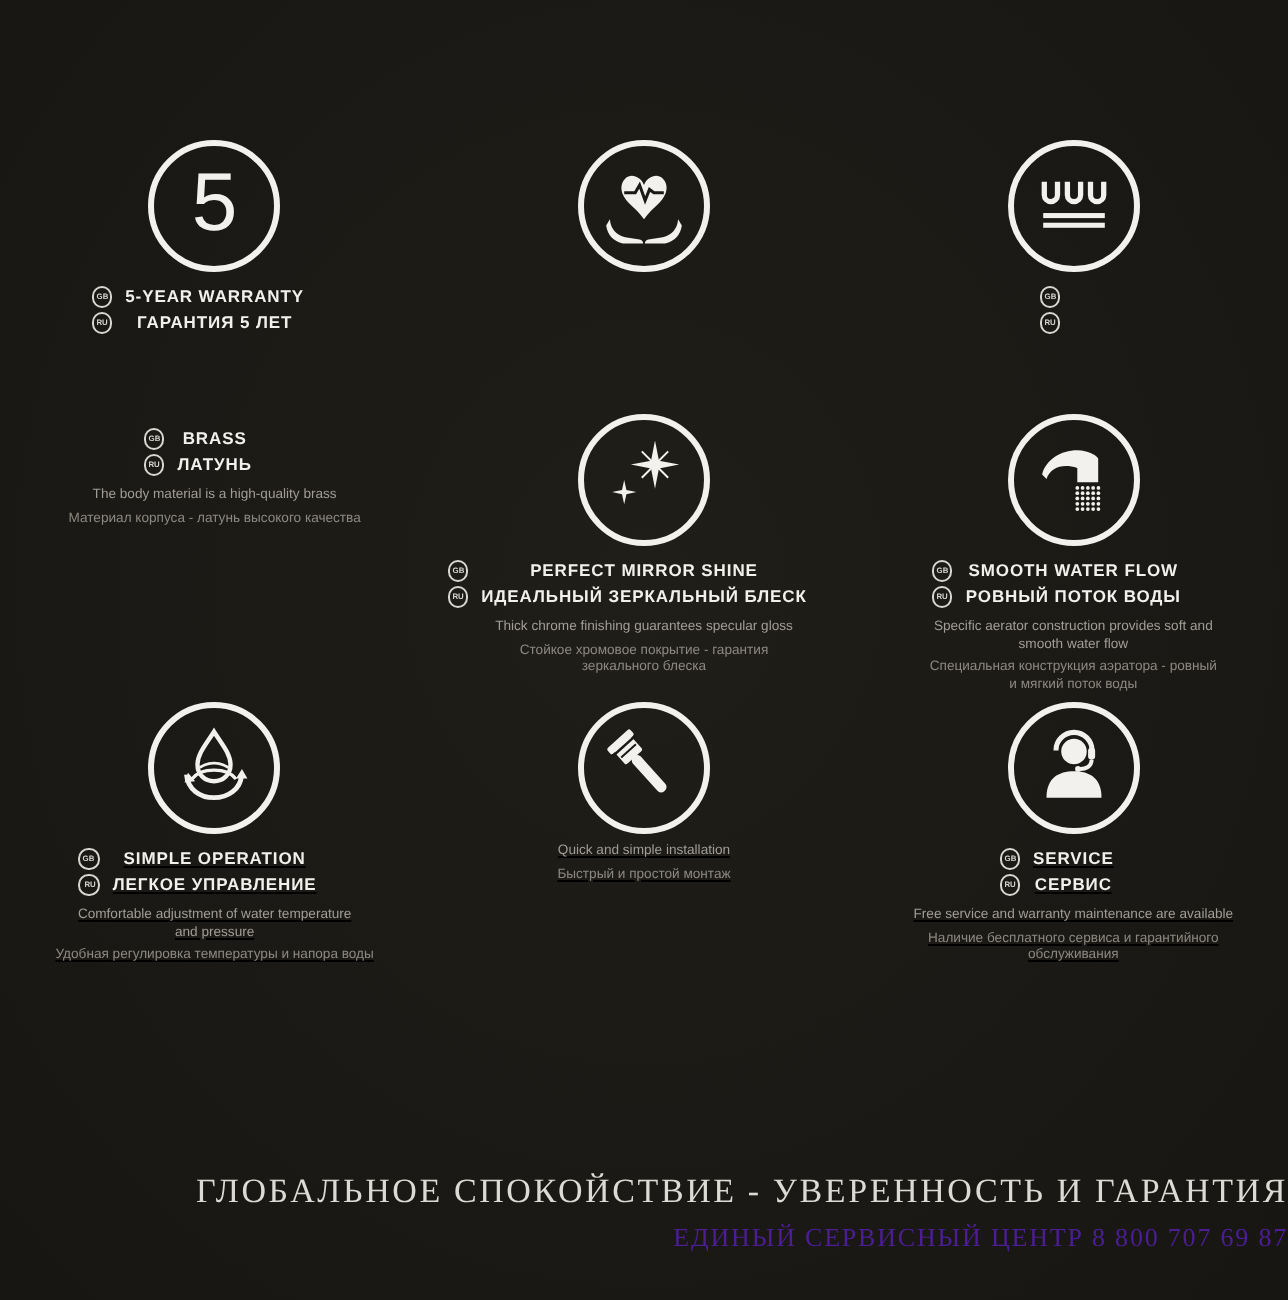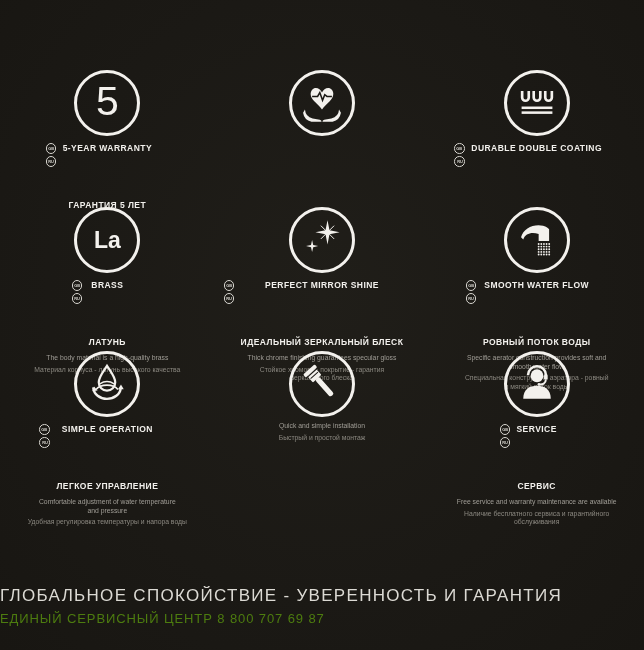--- a/index.html
+++ b/index.html
@@ -6,55 +6,55 @@
   body{
     width:644px;height:650px;overflow:hidden;
     background:radial-gradient(ellipse at 50% 45%, #201e19 0%, #1b1915 60%, #181612 100%);
     font-family:"Liberation Sans", sans-serif;
     -webkit-font-smoothing:antialiased;
   }
   .page{width:644px;height:650px;position:relative;padding-top:70px;box-sizing:border-box;}
   .row{display:grid;grid-template-columns:1fr 1fr 1fr;}
   .row-1{height:137px;}
   .row-2{height:144px;}
-  .row-3{height:160px;}
+  .row-3{height:160px;text-decoration:underline;}
   .feature{display:flex;flex-direction:column;align-items:center;}
   .ring{
     width:66px;height:66px;box-sizing:border-box;border:3px solid #f3f1ed;border-radius:50%;
     display:flex;align-items:center;justify-content:center;flex:0 0 auto;
   }
   .glyph{color:#f3f1ed;line-height:1;}
   .glyph-5{font-size:41px;font-weight:400;margin-top:-3px;}
   .glyph-la{font-size:23px;font-weight:700;}
   .icon-svg{display:block;}
   .label-row{display:flex;justify-content:center;margin-top:6px;}
-  .titles{position:relative;display:flex;flex-direction:column;align-items:center;gap:44px;}
+  .titles{position:relative;display:flex;flex-direction:column;align-items:center;}
   .title{
     color:#f2f0ec;font-size:8.5px;font-weight:700;letter-spacing:.45px;
     line-height:13px;white-space:nowrap;text-transform:uppercase;
   }
   .badges{position:absolute;left:-17px;top:1px;display:flex;flex-direction:column;gap:2.5px;}
   .badge{
     width:10.5px;height:10.5px;border:1px solid #d8d6d0;border-radius:50%;box-sizing:border-box;
     display:flex;align-items:center;justify-content:center;overflow:hidden;
   }
   .badge .bt{
     display:block;font-size:7px;font-weight:700;color:#d8d6d0;font-style:normal;
     transform:scale(.56);letter-spacing:0;line-height:1;
   }
   .desc{margin-top:5px;text-align:center;}
   .desc p{margin:0;white-space:pre-line;}
   .desc .d-en{color:#a09d96;font-size:6.8px;line-height:8.6px;}
   .desc .d-ru{color:#8b8880;font-size:6.8px;line-height:8.6px;margin-top:3px;}
-  .footer{margin-top:75px;text-align:left;}
+  .footer{margin-top:75px;text-align:right;font-family:Liberation Serif, serif;}
   .footer .headline{
     color:#dcdad4;font-size:17px;font-weight:400;letter-spacing:1.3px;line-height:20px;
   }
   .footer .subline{
-    color:#4d7c0f;font-size:13px;font-weight:400;letter-spacing:.9px;line-height:16px;margin-top:5px;
+    color:#4c1d95;font-size:13px;font-weight:400;letter-spacing:.9px;line-height:16px;margin-top:5px;
   }
   svg .fill{fill:#f3f1ed;}
   svg .stroke{stroke:#f3f1ed;fill:none;}
   svg .dark{stroke:#1b1915;fill:none;}
 </style>
 </head>
 <body>
 
 <div class="page">
 
@@ -104,32 +104,28 @@
       <div class="label-row">
         <div class="titles">
           <div class="badges">
             <span class="badge">
                 <i class="bt">GB</i>
               </span>
             <span class="badge">
                 <i class="bt">RU</i>
               </span>
           </div>
-          <span class="title">DURABLE DOUBLE COATING</span>
         </div>
       </div>
     </div>
   </div>
 
   <div class="row row-2">
 
     <div class="feature">
-      <div class="ring">
-        <span class="glyph glyph-la">La</span>
-      </div>
       <div class="label-row">
         <div class="titles">
           <div class="badges">
             <span class="badge">
                 <i class="bt">GB</i>
               </span>
             <span class="badge">
                 <i class="bt">RU</i>
               </span>
           </div>

